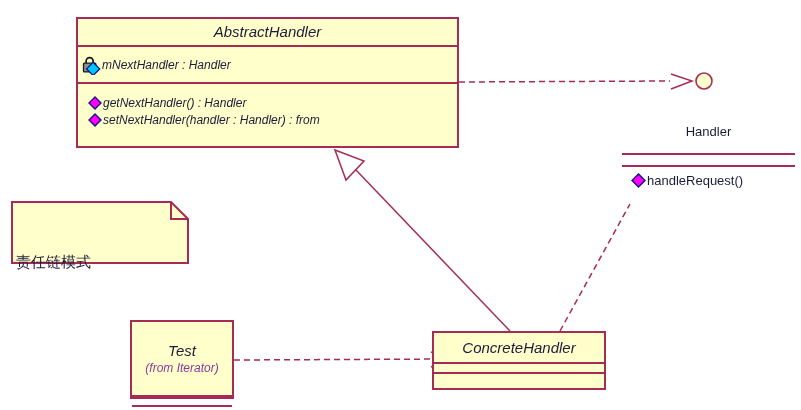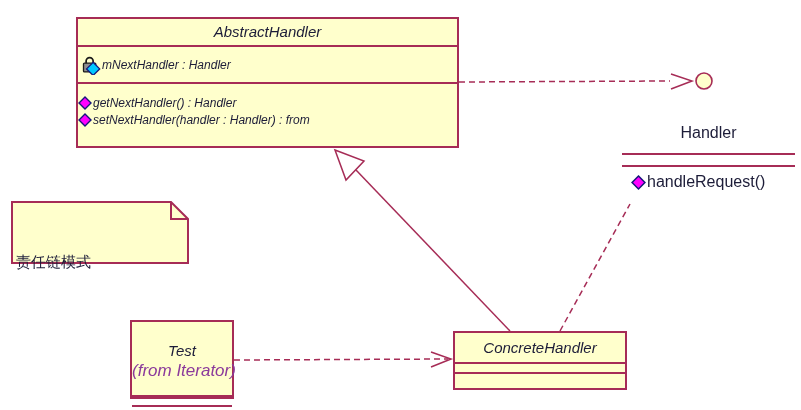--- a/index.html
+++ b/index.html
@@ -28,24 +28,24 @@
   }
   .cls-title{
     text-align:center;font-size:15px;color:var(--text);
     white-space:nowrap;overflow:hidden;
   }
   .compartment{border-top:2px solid var(--line);box-sizing:border-box;}
   .member{display:flex;align-items:center;font-size:12px;white-space:nowrap;color:var(--text);}
   .member svg{flex:0 0 auto;}
   .mtext{margin-left:1px;}
   .from-label{
-    text-align:center;font-size:17px;color:var(--from-label);white-space:nowrap;
+    text-align:center;font-size:12px;color:var(--from-label);white-space:nowrap;
     margin-top:1px;
   }
-  .float-label{position:absolute;z-index:2;font-size:16px;color:var(--text);white-space:nowrap;}
+  .float-label{position:absolute;z-index:2;font-size:13px;color:var(--text);white-space:nowrap;}
   .iface-name{text-align:center;}
   .note-text{position:absolute;z-index:2;font-size:15px;color:var(--text);white-space:nowrap;margin-top:48px;}
 </style>
 </head>
 <body>
 
 <div class="canvas">
 
   <svg class="wires" width="801" height="410" viewBox="0 0 801 410">
 
@@ -73,37 +73,37 @@
     <div class="compartment" style="height:37px;display:flex;align-items:center;padding-left:2px;">
       <div class="member">
         <svg width="21" height="21" viewBox="0 0 24 24">
           <path d="M7 11 V8 a4 4 0 0 1 8 0 V11" fill="none" stroke="#1a1a1a" stroke-width="2"></path>
           <rect x="4" y="10.5" width="14" height="10" rx="1" fill="#8f8f8f" stroke="#1a1a1a" stroke-width="1.5"></rect>
           <polygon points="15,9.5 22.5,17 15,24.5 7.5,17" fill="var(--attr-icon)" stroke="#15157a" stroke-width="1.5"></polygon>
         </svg>
         <span class="mtext">mNextHandler : Handler</span>
       </div>
     </div>
-    <div class="compartment" style="height:62px;padding:10px 0 0 0;">
+    <div class="compartment" style="height:62px;padding:10px 0 0 10px;">
       <div class="member" style="height:17px;">
         <svg width="14" height="14" viewBox="0 0 14 14">
           <polygon points="7,1 13,7 7,13 1,7" fill="var(--op-icon)" stroke="#15157a" stroke-width="1.4"></polygon>
         </svg>
         <span class="mtext">getNextHandler() : Handler</span>
       </div>
       <div class="member" style="height:17px;">
         <svg width="14" height="14" viewBox="0 0 14 14">
           <polygon points="7,1 13,7 7,13 1,7" fill="var(--op-icon)" stroke="#15157a" stroke-width="1.4"></polygon>
         </svg>
         <span class="mtext">setNextHandler(handler : Handler) : from</span>
       </div>
     </div>
   </div>
 
-  <div class="clsbox" style="left:453px;top:331px;width:174px;height:59px;">
+  <div class="clsbox" style="left:432px;top:331px;width:174px;height:59px;">
     <div class="cls-title" style="height:29px;line-height:29px;">ConcreteHandler</div>
     <div class="compartment" style="height:10px;"></div>
     <div class="compartment" style="height:12px;"></div>
   </div>
 
   <div class="clsbox" style="left:130px;top:320px;width:104px;height:79px;">
     <div style="height:53px;">
       <div class="cls-title" style="margin-top:20px;height:18px;line-height:18px;">Test</div>
       <div class="from-label">(from Iterator)</div>
     </div>

